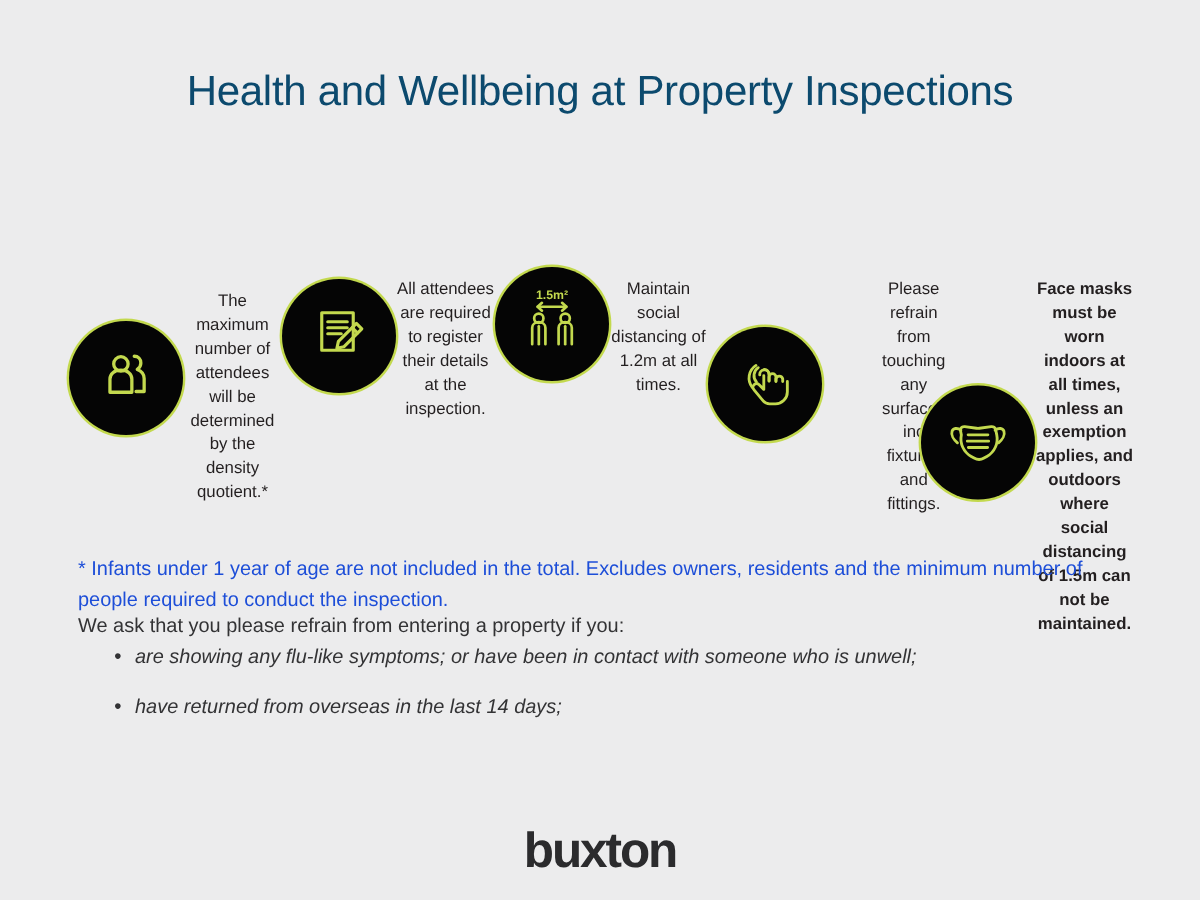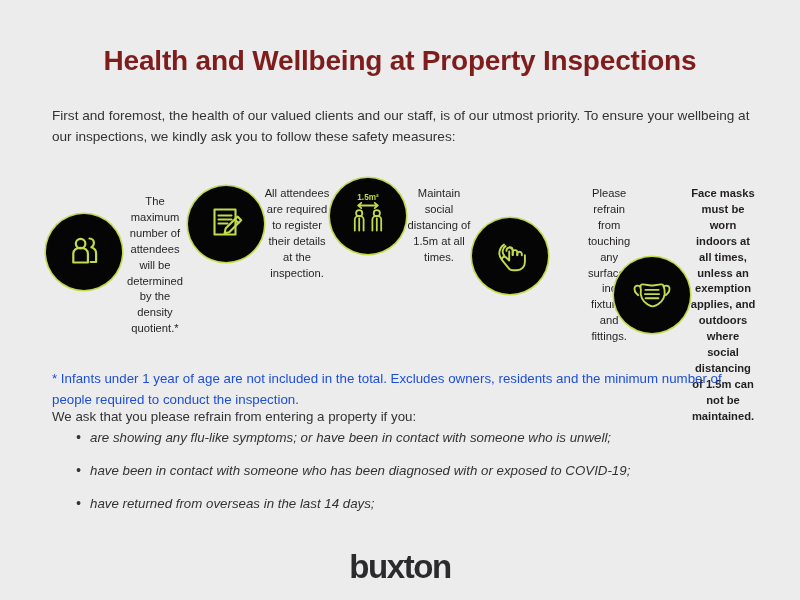--- a/index.html
+++ b/index.html
@@ -20,23 +20,23 @@
     height: 600px;
     box-sizing: border-box;
   }
   .title {
     position: absolute;
     top: 46px;
     left: 0;
     width: 800px;
     text-align: center;
     font-size: 28px;
-    font-weight: 700;
+    font-weight: 400;
     letter-spacing: -0.2px;
-    color: #7f1d1d;
+    color: #0c4a6e;
     line-height: 1.1;
   }
   .intro {
     position: absolute;
     top: 105px;
     left: 52px;
     width: 700px;
     font-size: 13.6px;
     line-height: 1.55;
     color: #333335;
@@ -139,21 +139,20 @@
     font-family: "Liberation Sans", sans-serif;
   }
 </style>
 </head>
 <body>
 
 <div id="poster">
 
   <div class="title">Health and Wellbeing at Property Inspections</div>
 
-  <div class="intro">First and foremost, the health of our valued clients and our staff, is of our utmost priority. To ensure your wellbeing at our inspections, we kindly ask you to follow these safety measures:</div>
 
   <div class="icon-row">
 
     <div class="icon-cell cell-1">
       <div class="icon-circle">
         <span>
           <svg width="44" height="44" viewBox="0 0 44 44" fill="none" stroke="#c3d94e" stroke-width="2.2" stroke-linecap="round" stroke-linejoin="round">
             <path d="M27.5 10.5c2.6 0 4.4 2 4.4 4.5 0 2.3-1.3 3.6-2.4 4.3 2.8 1.0 4.6 3.2 4.6 6.1v8.6h-5.4"></path>
             <circle cx="18.6" cy="15.6" r="4.8"></circle>
             <path d="M11.3 34.5v-8.8c0-3.5 2.9-5.9 7.3-5.9s7.3 2.4 7.3 5.9v8.8z"></path>
@@ -187,21 +186,21 @@
             <path d="M31.7 13.9l2.9 2.6-2.9 2.6"></path>
             <circle cx="16.2" cy="24.2" r="3.1"></circle>
             <path d="M11.8 41.5v-11c0-2.2 2-3.7 4.4-3.7s4.4 1.5 4.4 3.7v11"></path>
             <path d="M16.2 29.5v12"></path>
             <circle cx="33.8" cy="24.2" r="3.1"></circle>
             <path d="M29.4 41.5v-11c0-2.2 2-3.7 4.4-3.7s4.4 1.5 4.4 3.7v11"></path>
             <path d="M33.8 29.5v12"></path>
           </svg>
         </span>
       </div>
-      <div class="icon-caption">Maintain social distancing of 1.5m at all times.</div>
+      <div class="icon-caption">Maintain social distancing of 1.2m at all times.</div>
     </div>
 
     <div class="icon-cell cell-4">
       <div class="icon-circle">
         <span>
           <svg width="44" height="44" viewBox="0 0 44 44" fill="none" stroke="#c3d94e" stroke-width="1.9" stroke-linecap="round" stroke-linejoin="round">
             <path d="M21.6 15.3a3.2 3.2 0 0 1 3.1 3.2v4.5"></path>
             <path d="M18.5 18.9a3.1 3.1 0 0 1 6.2-.4"></path>
             <path d="M16.3 23.6a6.3 6.3 0 0 1 1.2-9.5"></path>
             <path d="M13.5 27.2A10 10 0 0 1 16 12.6"></path>
@@ -229,21 +228,20 @@
     </div>
 
   </div>
 
   <div class="footnote">* Infants under 1 year of age are not included in the total. Excludes owners, residents and the minimum number of people required to conduct the inspection.</div>
 
   <div class="refrain-line">We ask that you please refrain from entering a property if you:</div>
 
   <ul class="bullets">
     <li>are showing any flu-like symptoms; or have been in contact with someone who is unwell;</li>
-    <li>have been in contact with someone who has been diagnosed with or exposed to COVID-19;</li>
     <li>have returned from overseas in the last 14 days;</li>
   </ul>
 
   <div class="logo">
     <span class="logo-text">buxton</span>
   </div>
 
 </div>
 
 </body></html>

